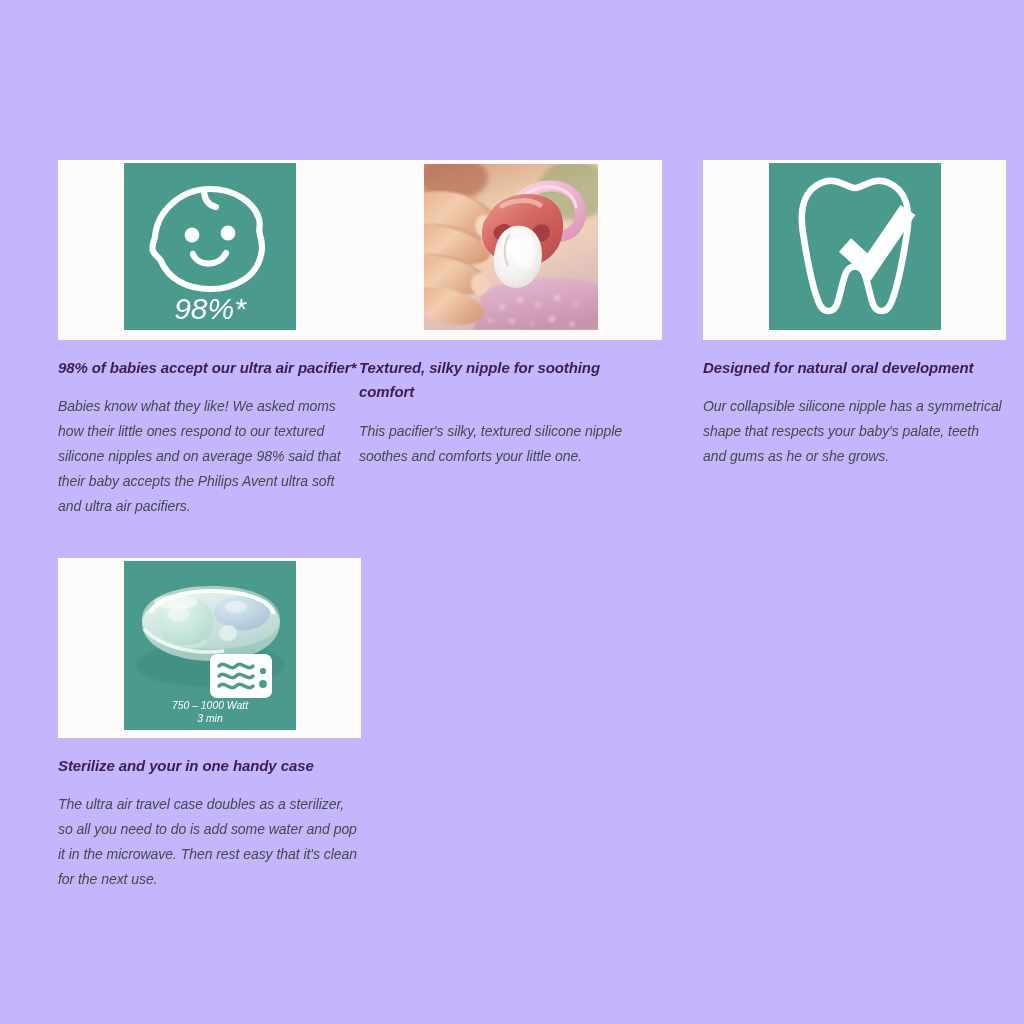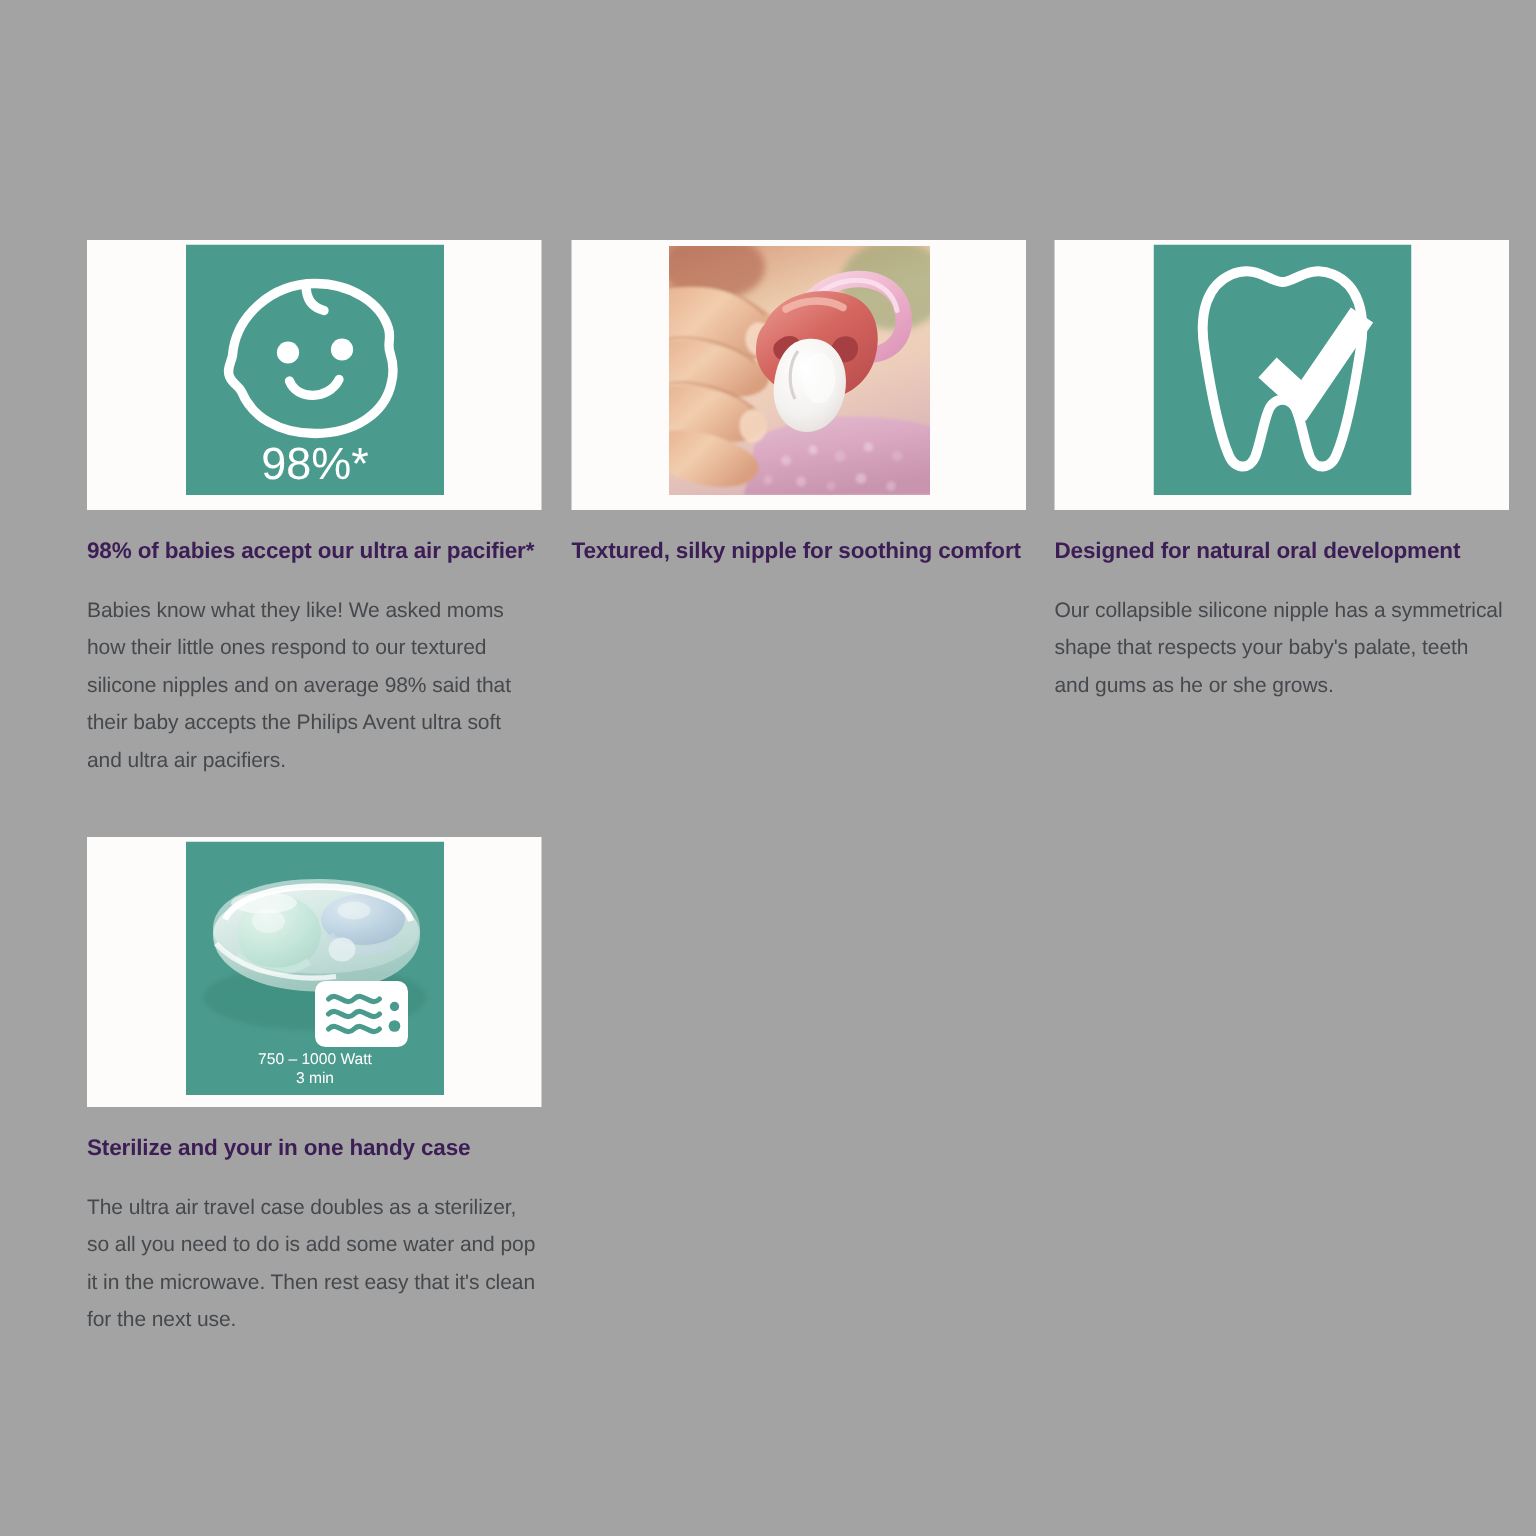--- a/index.html
+++ b/index.html
@@ -9,38 +9,39 @@
     height: 1024px;
     background: #ffffff;
     font-family: "Liberation Sans", sans-serif;
     overflow: hidden;
   }
 
   #page {
     position: relative;
     width: 1024px;
     height: 1024px;
-    background: #a3a3a3;
+    background: #c4b5fd;
+    font-style: italic;
   }
 
   .grid {
     position: absolute;
     left: 0;
     top: 0;
     width: 1024px;
     height: 1024px;
   }
 
   
   .card {
     position: absolute;
     width: 303px;
   }
   .card-1 { left: 58px;  top: 160px; }
-  .card-2 { left: 381px; top: 160px; }
+  .card-2 { left: 359px; top: 160px; }
   .card-3 { left: 703px; top: 160px; }
   .card-4 { left: 58px;  top: 558px; }
 
   
   .media {
     position: relative;
     width: 303px;
     height: 180px;
   }
   .media-plate {
@@ -226,20 +227,21 @@
                      C 106 60, 118 72, 118 90
                      C 118 110, 106 124, 92 124
                      C 78 124, 68 110, 70 92
                      C 72 74, 80 63, 92 62 Z" fill="url(#p2teat)"></path>
             <path d="M86 70 C 80 78, 79 92, 84 102" fill="none" stroke="#cfc8c5" stroke-width="2.1" opacity="0.8"></path>
             <ellipse cx="100" cy="88" rx="11" ry="17" fill="#ffffff" opacity="0.55"></ellipse>
           </svg>
         </div>
       </div>
       <div class="card-heading">Textured, silky nipple for soothing comfort</div>
+      <div class="card-body">This pacifier's silky, textured silicone nipple soothes and comforts your little one.</div>
     </div>
 
     <div class="card card-3">
       <div class="media">
         <div class="media-plate"></div>
         <div class="media-inner">
           <div class="tile-teal">
             <svg class="media-svg" viewBox="0 0 172 167">
               <path d="M52 20
                        C 68 13, 78 25, 86 25

